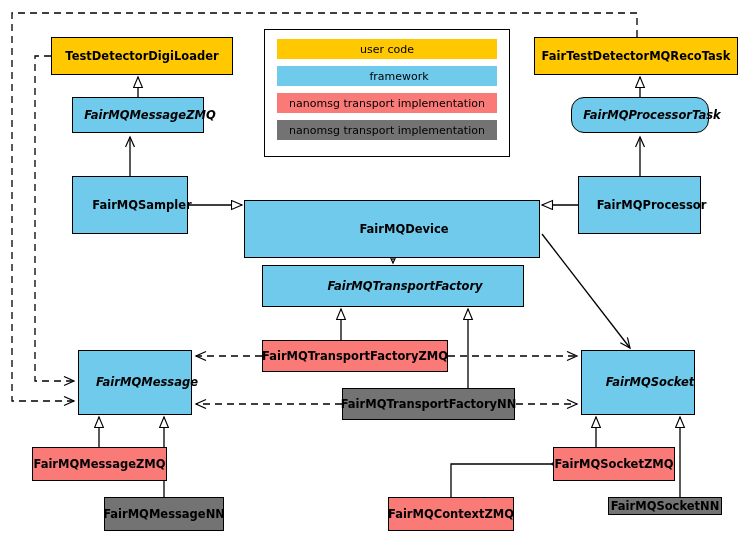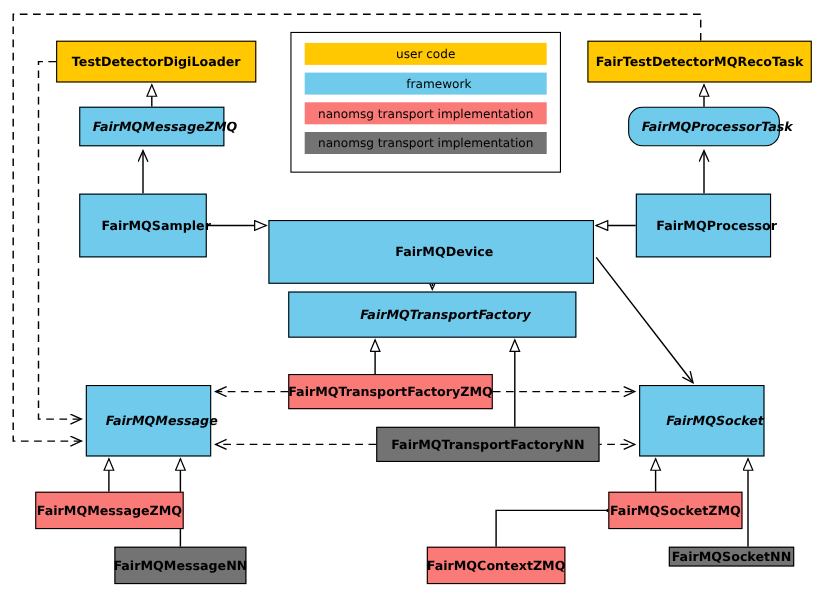--- a/index.html
+++ b/index.html
@@ -103,21 +103,21 @@
   <div class="node c-fw" style="left:72px;top:176px;width:116px;height:58px;">FairMQSampler</div>
 
   <div class="node c-fw" style="left:244px;top:176px;width:296px;height:58px;margin-top:24px;">FairMQDevice</div>
 
   <div class="node c-fw" style="left:578px;top:176px;width:123px;height:58px;">FairMQProcessor</div>
 
   <div class="node c-fw abstract" style="left:262px;top:265px;width:262px;height:42px;">FairMQTransportFactory</div>
 
   <div class="node c-zmq" style="left:262px;top:340px;width:186px;height:32px;">FairMQTransportFactoryZMQ</div>
 
-  <div class="node c-nn" style="left:342px;top:388px;width:203px;height:32px;">FairMQTransportFactoryNN</div>
+  <div class="node c-nn" style="left:342px;top:388px;width:173px;height:32px;">FairMQTransportFactoryNN</div>
 
   <div class="node c-fw abstract" style="left:78px;top:350px;width:114px;height:65px;">FairMQMessage</div>
 
   <div class="node c-fw abstract" style="left:581px;top:350px;width:114px;height:65px;">FairMQSocket</div>
 
   <div class="node c-zmq" style="left:32px;top:447px;width:135px;height:34px;">FairMQMessageZMQ</div>
 
   <div class="node c-nn" style="left:104px;top:497px;width:120px;height:34px;">FairMQMessageNN</div>
 
   <div class="node c-zmq" style="left:388px;top:497px;width:126px;height:34px;">FairMQContextZMQ</div>

